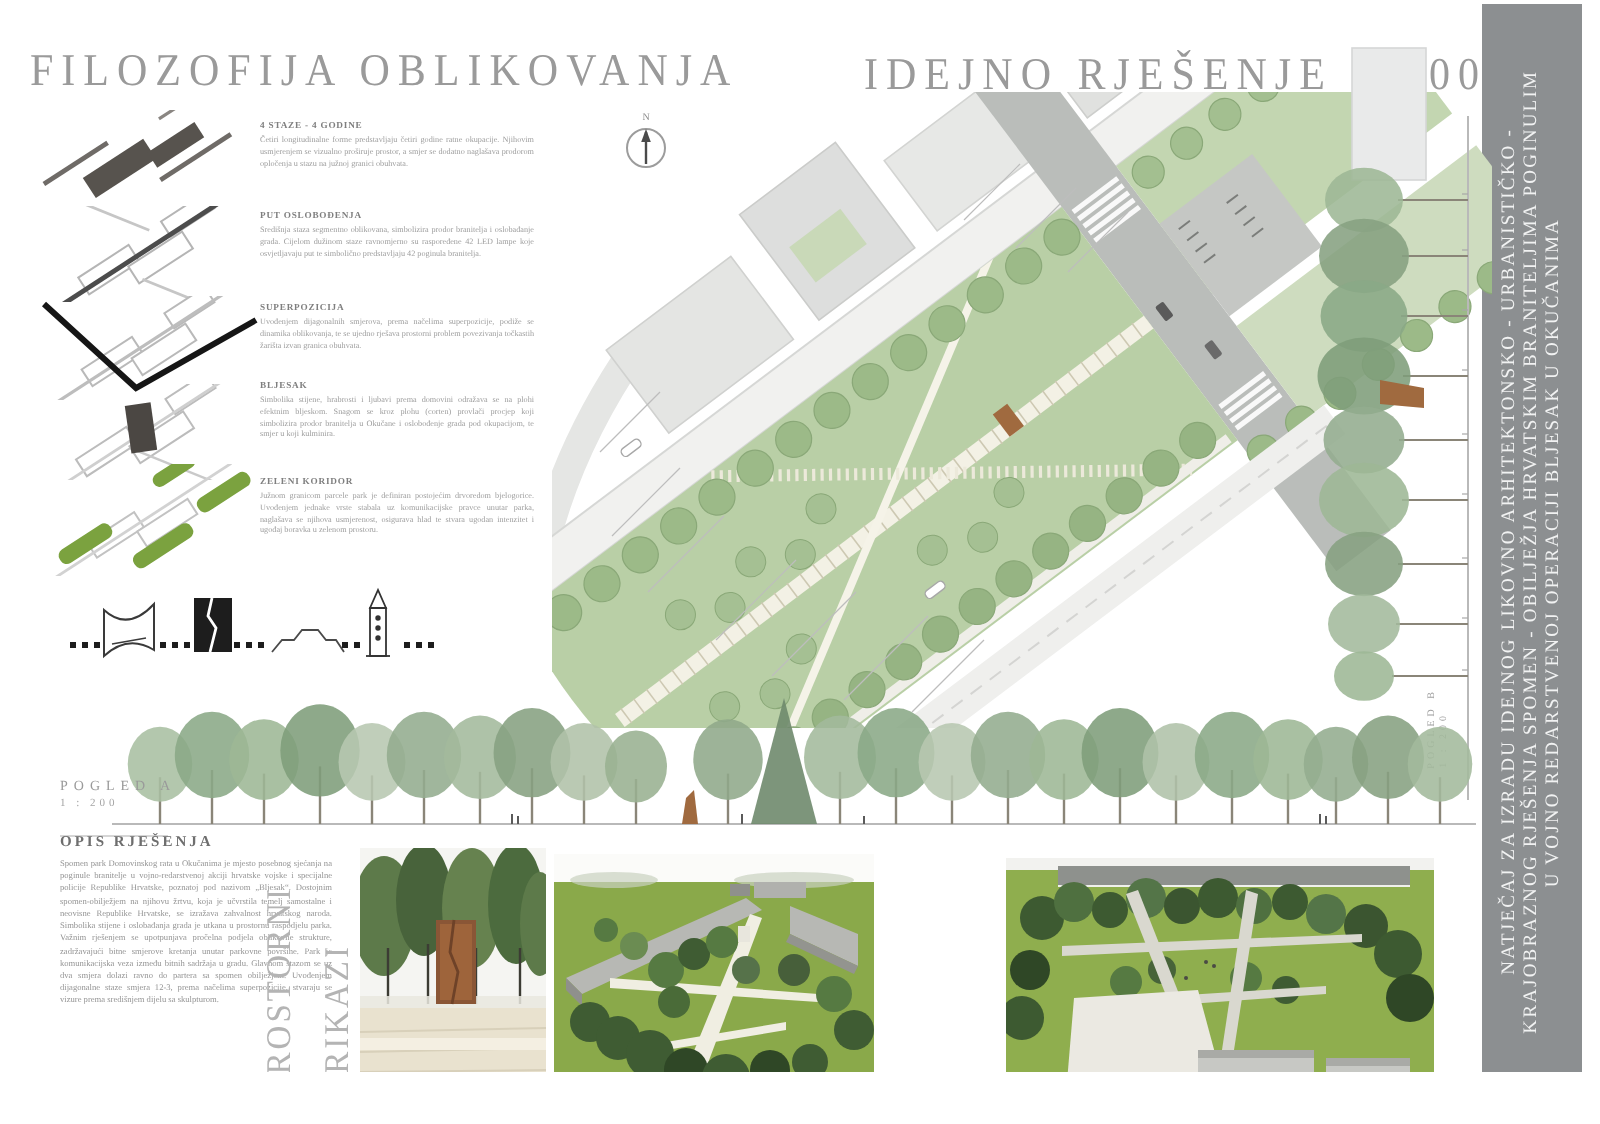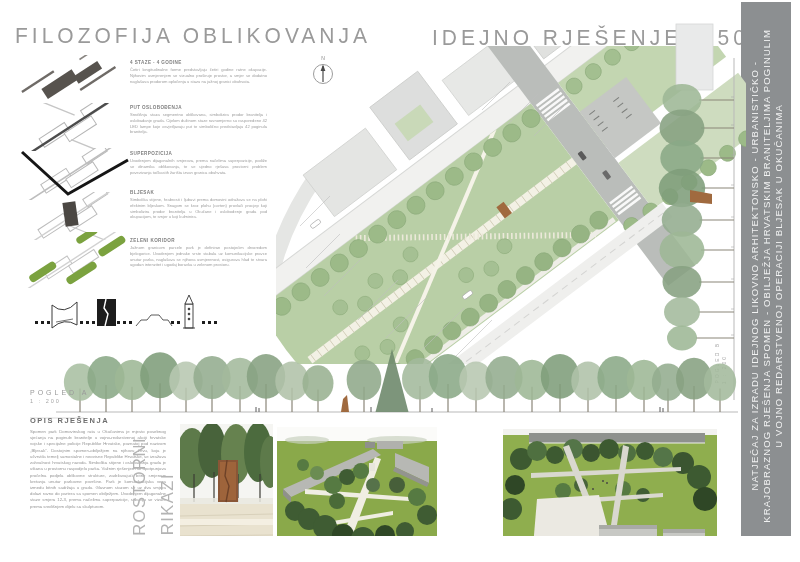--- a/index.html
+++ b/index.html
@@ -1,17 +1,17 @@
 <!DOCTYPE html>
 <html><head>
 <meta charset="utf-8">
 <style>
   html,body{margin:0;padding:0;background:#ffffff;}
   #board{position:relative;width:800px;height:536px;background:#ffffff;overflow:hidden;
-         font-family:Liberation Sans, sans-serif;}
+         font-family:Liberation Serif, serif;}
   .abs{position:absolute;}
   .title{font-size:21px;letter-spacing:4px;color:#9a9a9a;font-weight:400;white-space:nowrap;
          transform:scaleY(1.08);transform-origin:left top;}
   .sec-head{font-size:4.6px;letter-spacing:.4px;color:#7f7f7f;font-weight:bold;margin:0 0 2px 0;}
   .sec-body{font-size:4.1px;line-height:1.42;color:#9d9d9d;margin:0;text-align:justify;}
   .opis-head{font-size:7.5px;letter-spacing:1.5px;color:#6e6e6e;font-weight:bold;}
   .opis-body{font-size:4.3px;line-height:1.45;color:#949494;text-align:justify;}
   .vtext{writing-mode:vertical-rl;transform:rotate(180deg);white-space:nowrap;}
   #sidebar{left:741px;top:2px;width:50px;height:548px;background:#8c8f91;
            display:flex;flex-direction:row;justify-content:center;align-items:center;gap:1px;}

